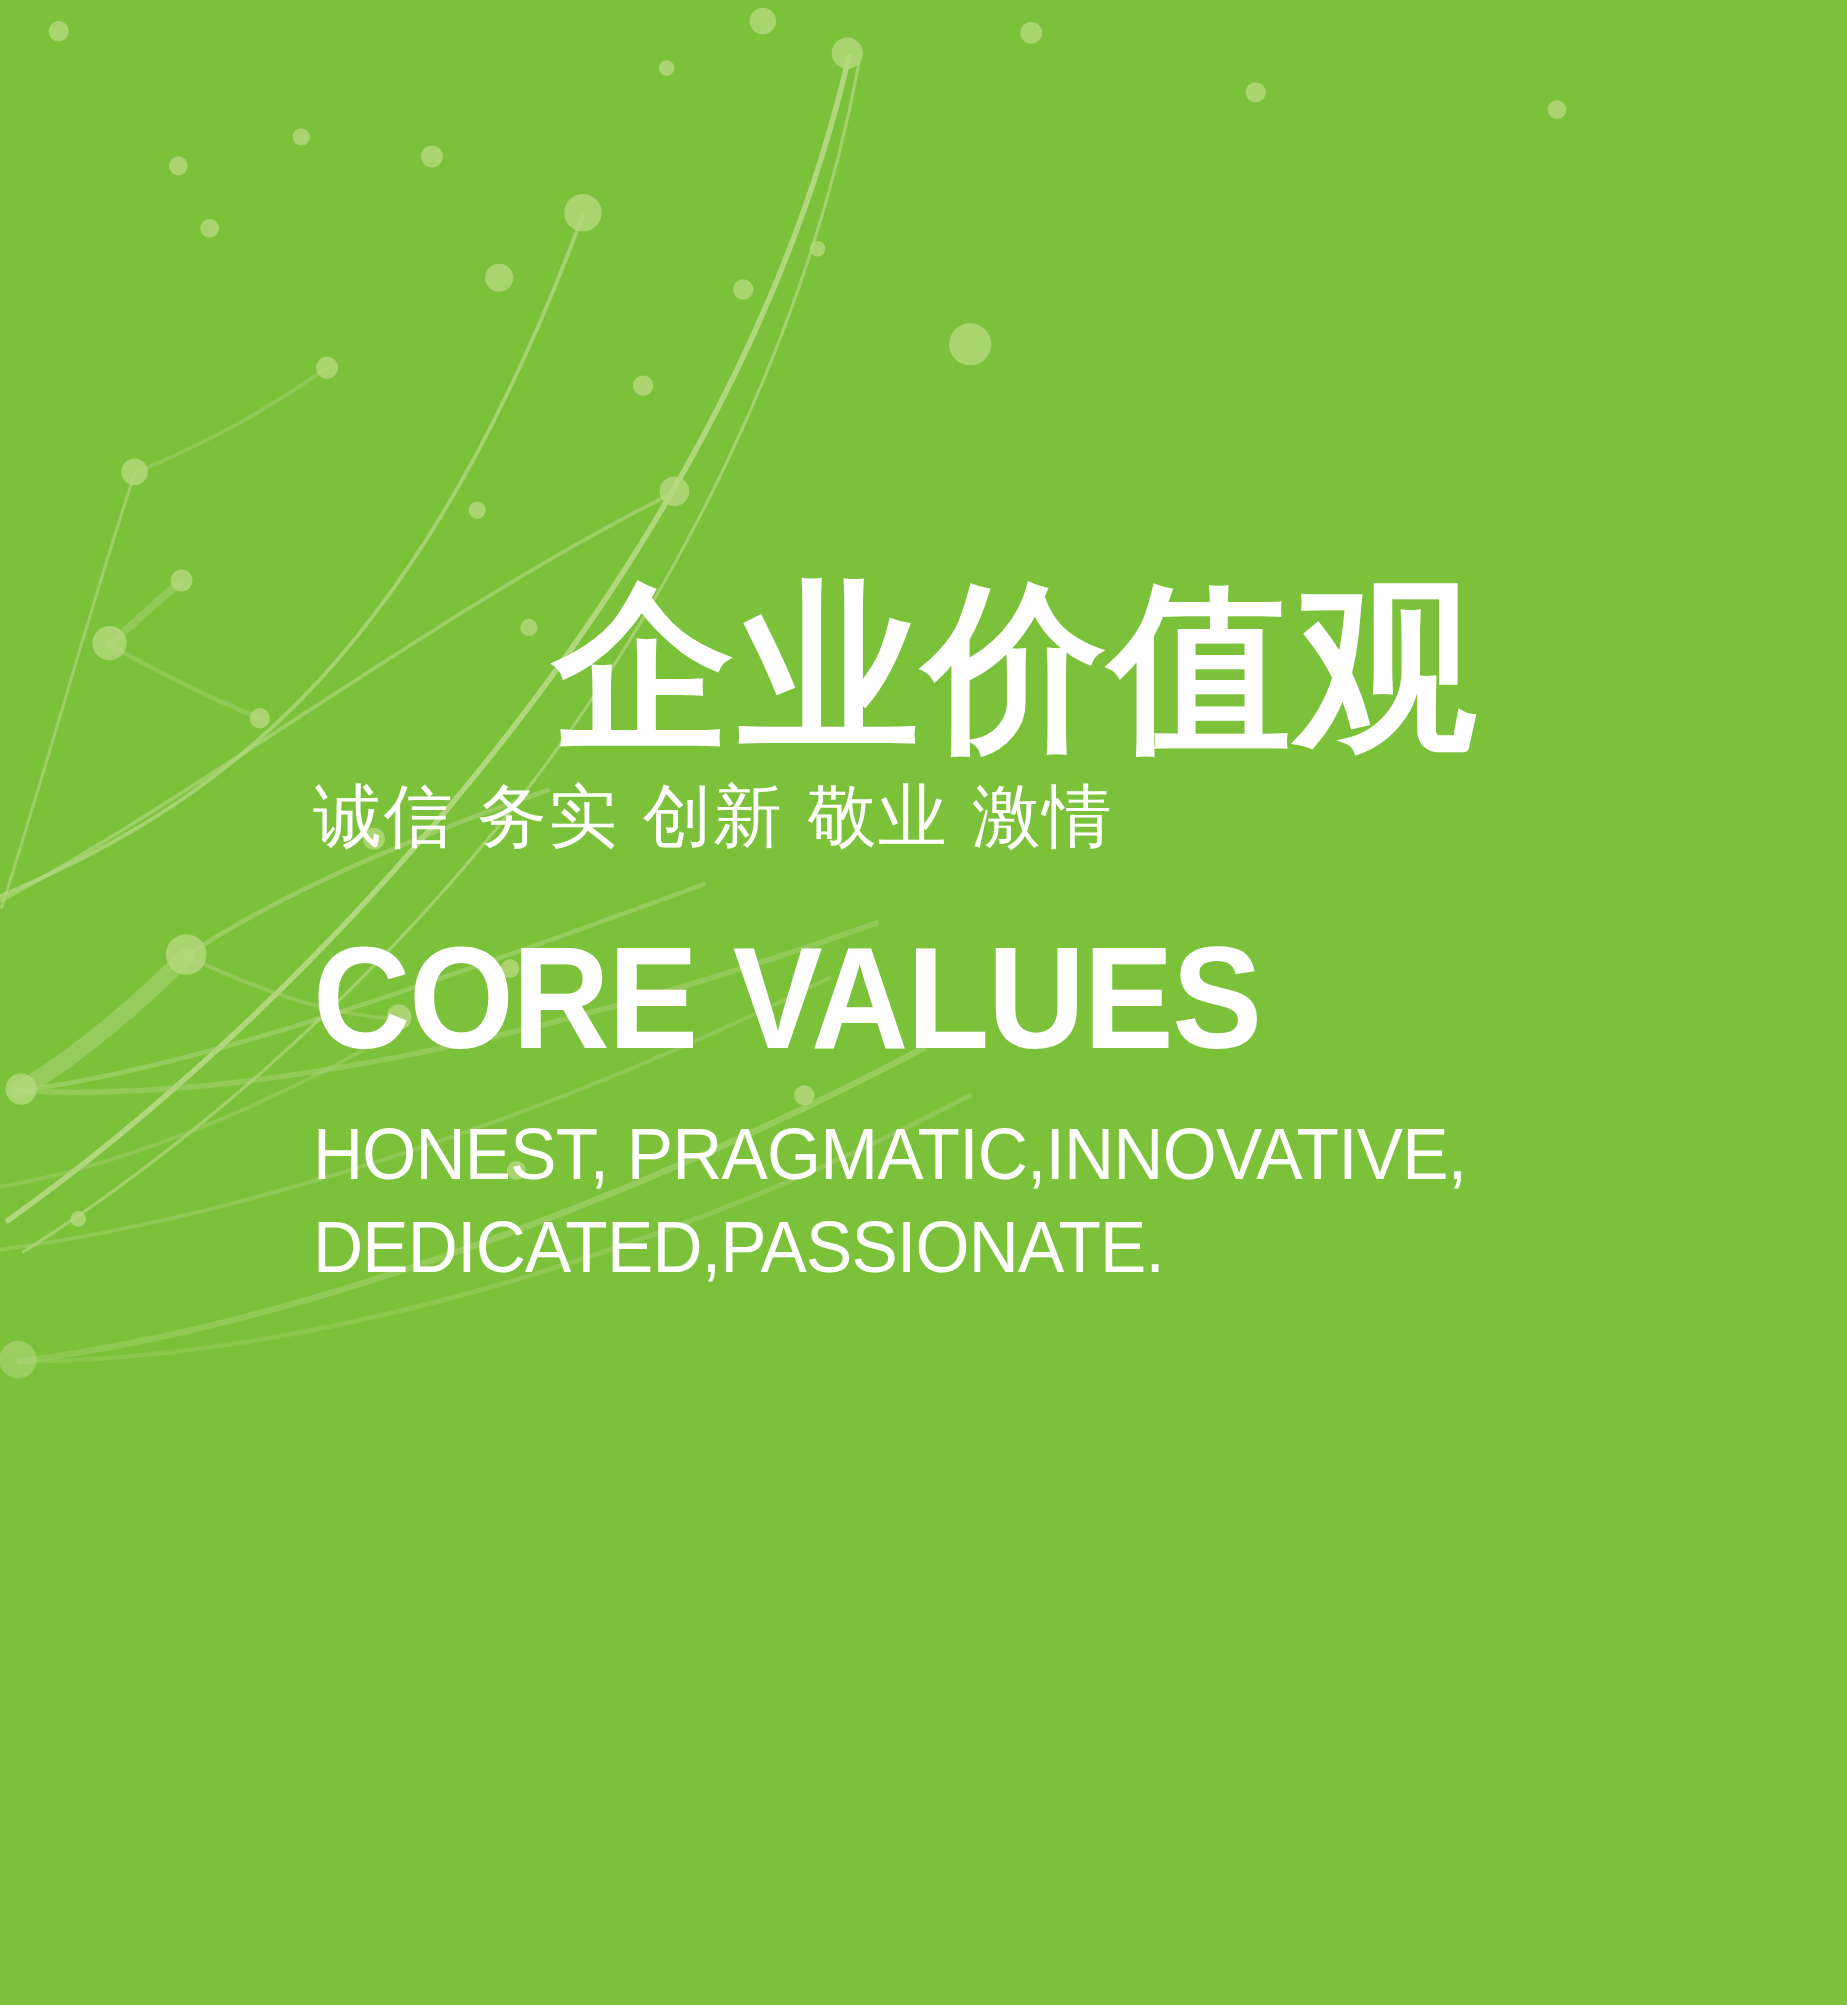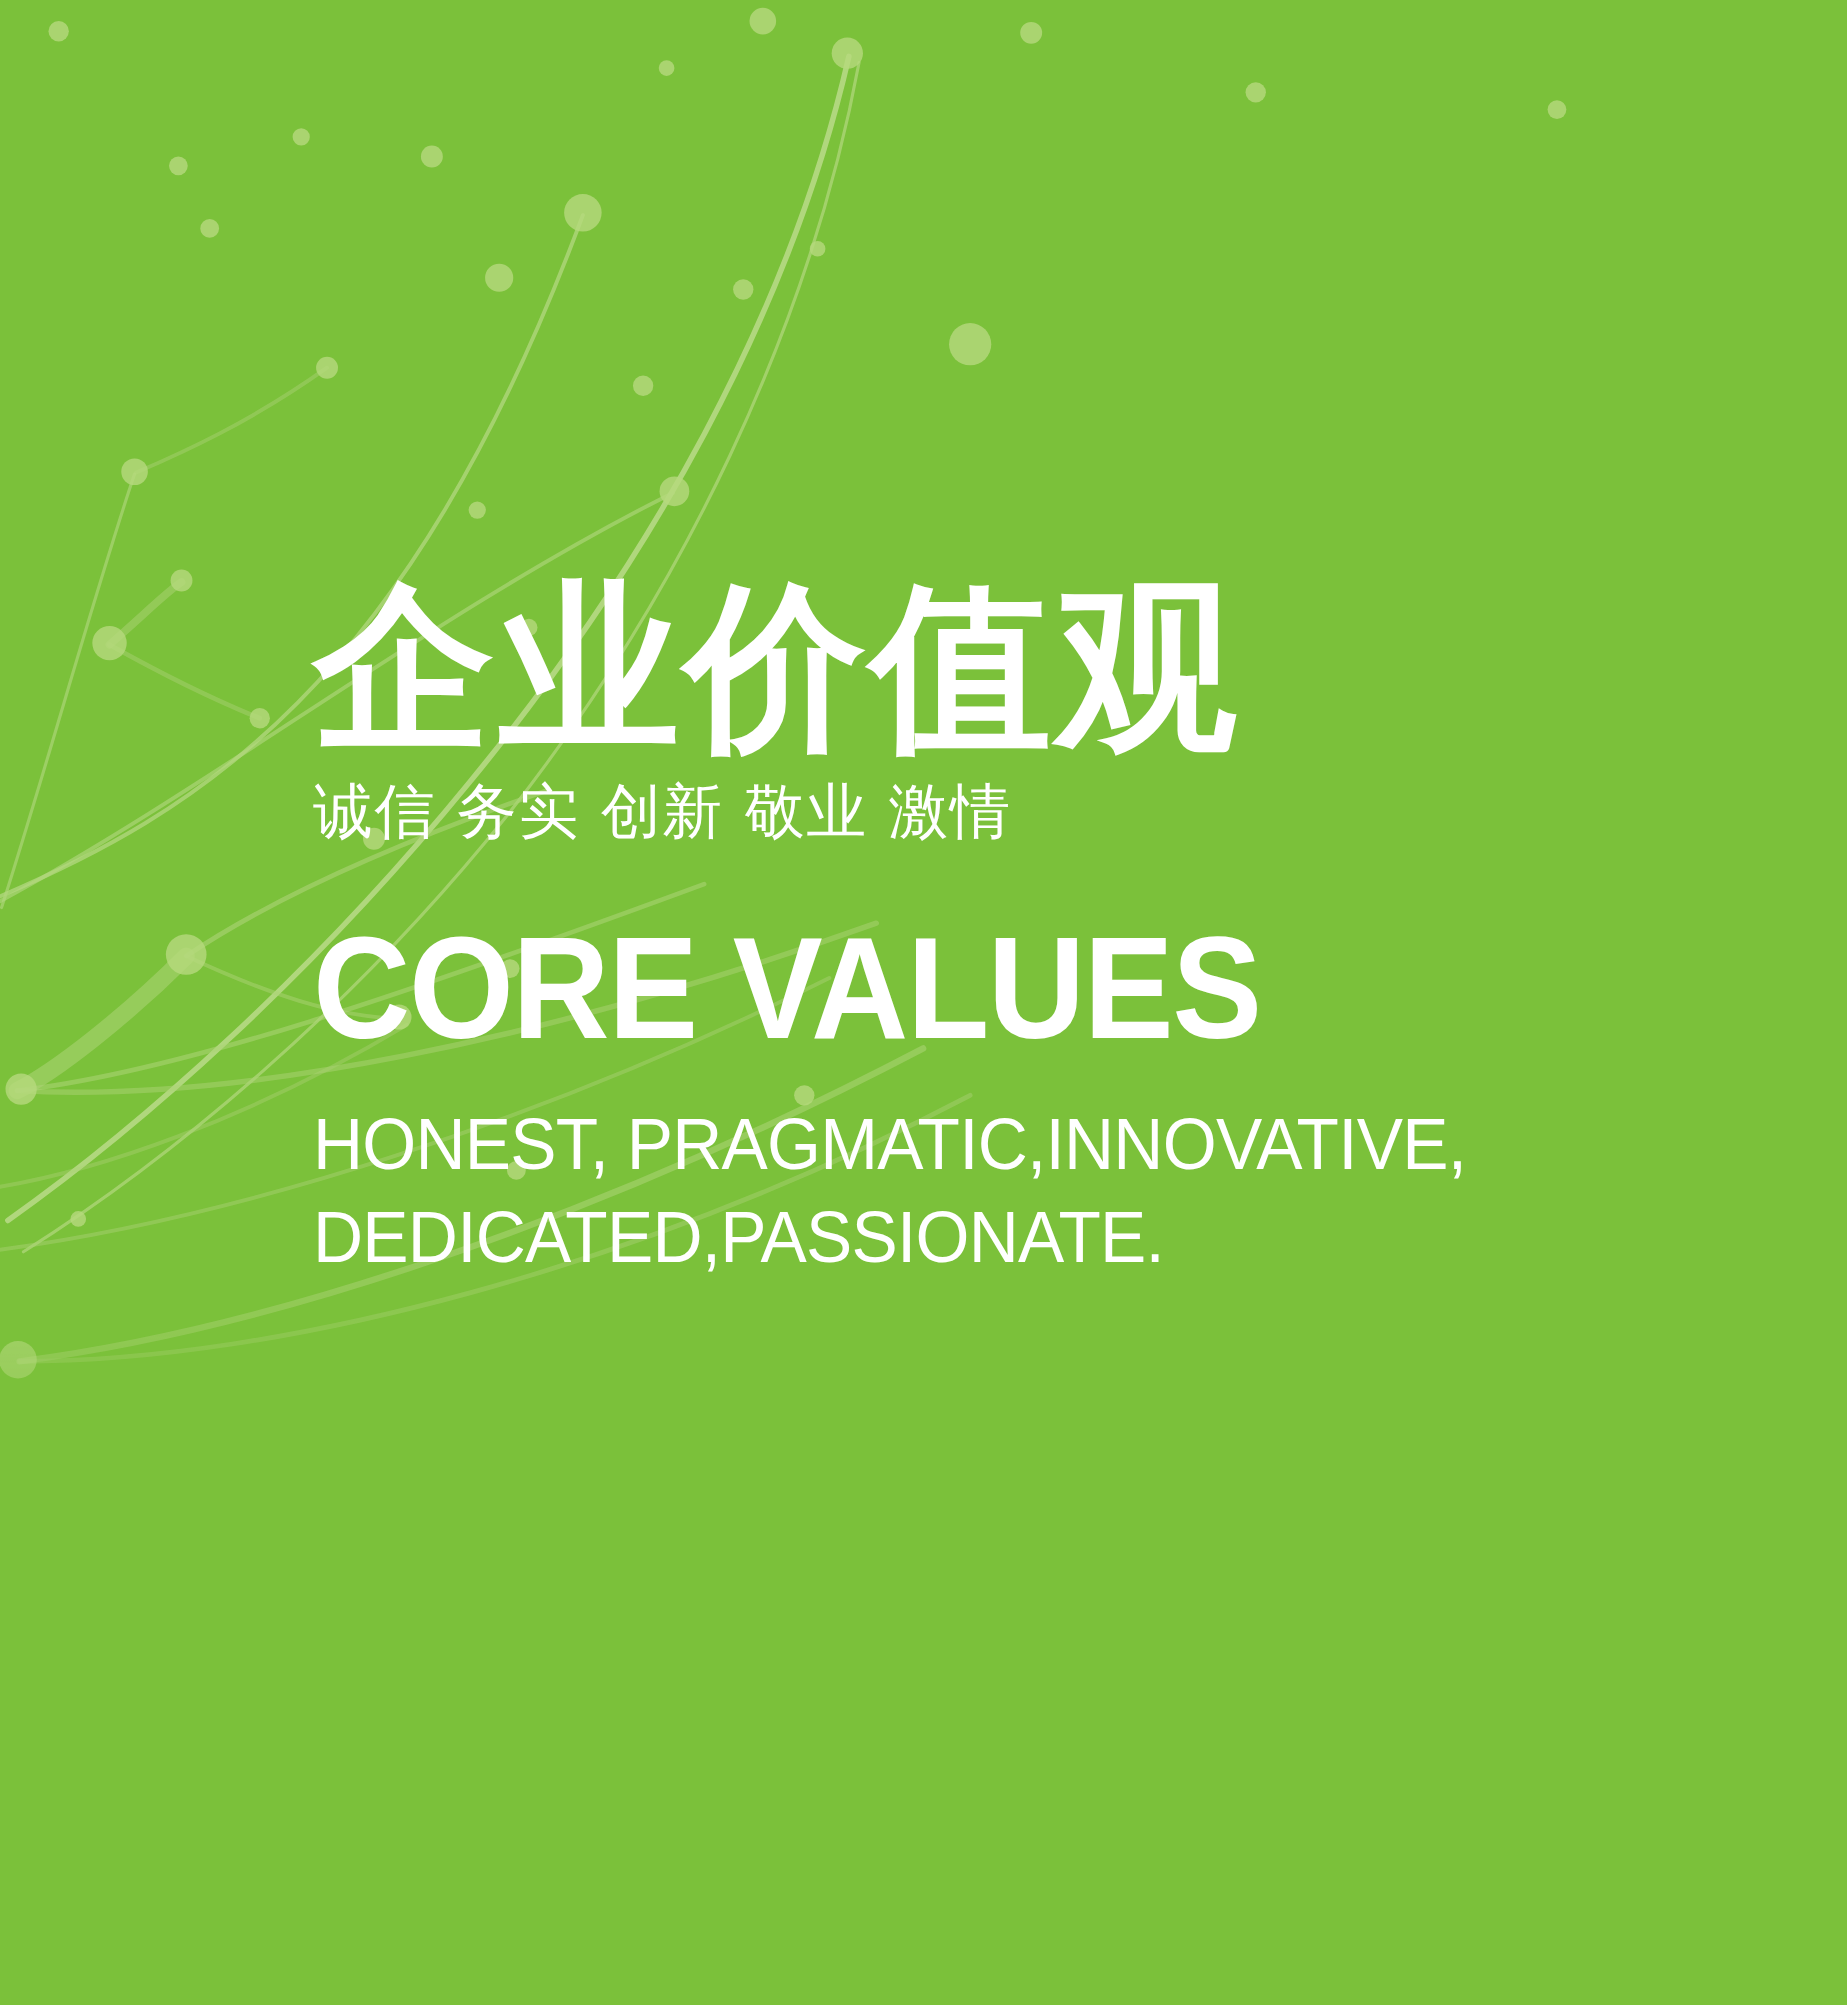--- a/index.html
+++ b/index.html
@@ -40,24 +40,25 @@
   }
 
   #title-cn {
     font-size: 181px;
     line-height: 1.03;
     font-weight: 700;
     letter-spacing: 4.7px;
     margin: 0;
     white-space: nowrap;
     font-family: "DejaVu Sans", "Liberation Sans", sans-serif;
+    text-align: center;
   }
 
   #subtitle-cn {
-    font-size: 60px;
+    font-size: 69px;
     line-height: 1.12;
     font-weight: 400;
     margin: 17px 0 0 0;
     letter-spacing: 1.6px;
     white-space: nowrap;
     font-family: "DejaVu Sans", "Liberation Sans", sans-serif;
   }
 
   #title-en {
     font-size: 145px;

